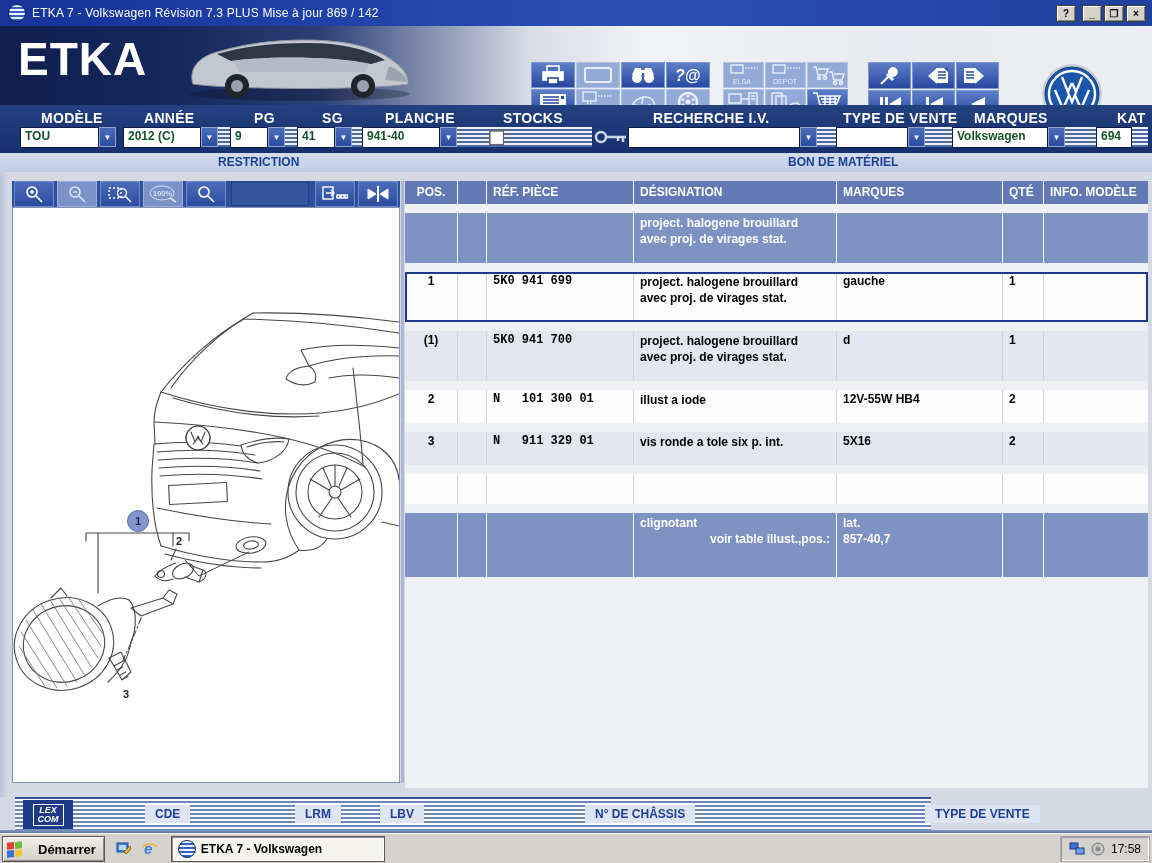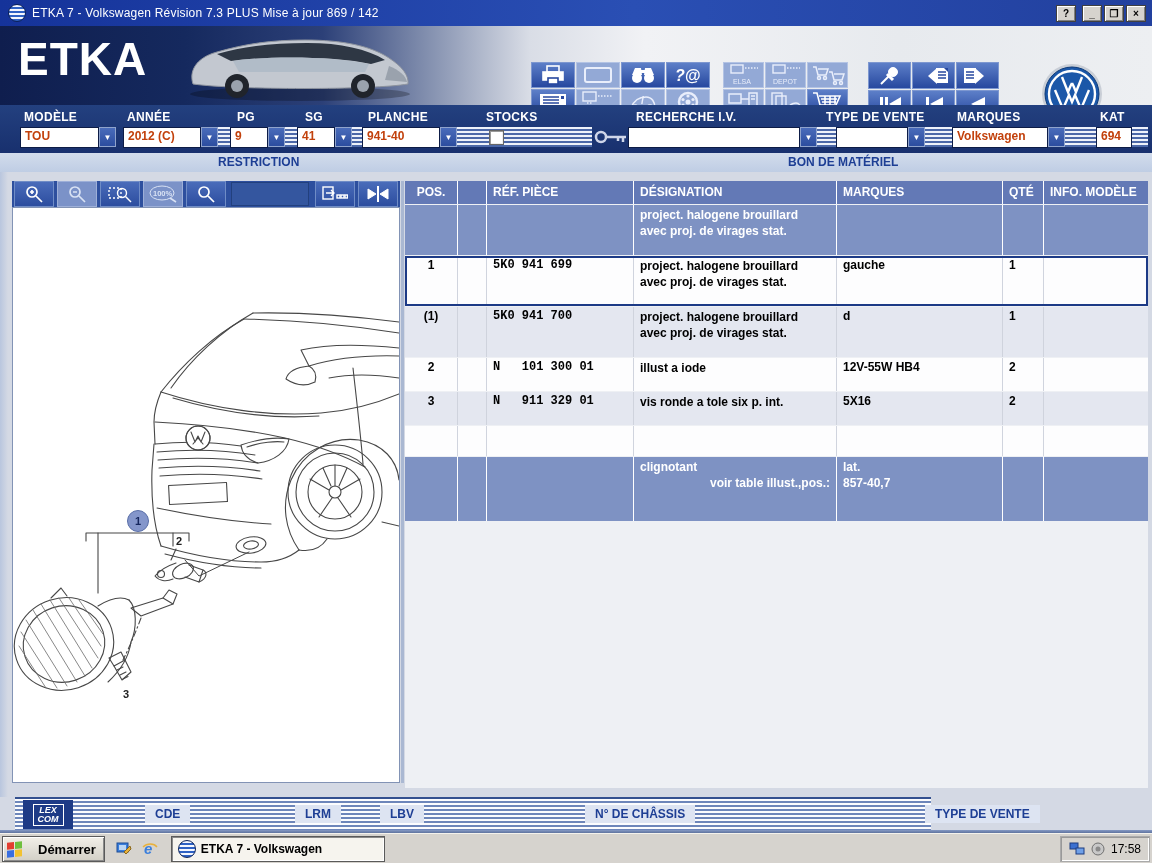--- a/index.html
+++ b/index.html
@@ -32,25 +32,25 @@
   .g2{left:723px;top:36px;grid-template-columns:repeat(3,41px);grid-auto-rows:26px;}
   .g3{left:868px;top:36px;grid-template-columns:repeat(3,43px);grid-auto-rows:27px;}
   .tile{display:flex;align-items:center;justify-content:center;cursor:pointer;}
   .tile.on{background:linear-gradient(180deg,#5d7fc8,#27489f);border:1px solid #7d97d0;}
   .tile.off{background:#93a9d6;border:1px solid #b3c3e4;}
   .tile svg{display:block;}
   .vw-logo{position:absolute;left:1041px;top:37px;cursor:pointer;}
   
   .filterbar{position:absolute;left:0;top:105px;width:1152px;height:48px;
     background:linear-gradient(180deg,#23407f,#18306e);}
-  .flabel{position:absolute;top:5px;font-size:12px;font-weight:bold;color:#fff;
-    letter-spacing:.3px;white-space:nowrap;}
+  .flabel{position:absolute;top:5px;font-size:14px;font-weight:bold;color:#fff;
+    letter-spacing:.3px;white-space:nowrap;margin-left:17px;}
   .combo{position:absolute;top:22px;height:20px;display:flex;}
   .combo-field{background:#fff;border:1px solid #0d1c46;height:18px;
-    font-size:12px;font-weight:bold;color:#c2410c;padding:1px 4px 0;
+    font-size:12px;font-weight:bold;color:#14532d;padding:1px 4px 0;
     white-space:nowrap;overflow:hidden;flex:1;}
   .combo-btn{width:17px;height:20px;background:linear-gradient(180deg,#4a6cba,#2c4d9f);
     border:1px solid #8fa3cc;box-sizing:border-box;color:#fff;font-size:8px;
     display:flex;align-items:center;justify-content:center;cursor:pointer;}
   .stripe{position:absolute;top:22px;height:20px;
     background:repeating-linear-gradient(180deg,#eef2fa 0 2px,#4c68a8 2px 4px);}
   .checkbox{position:absolute;left:489px;top:25px;width:13px;height:13px;
     background:#fff;border:1px solid #666;
     box-shadow:inset 1px 1px 0 #999,inset -1px -1px 0 #eee;cursor:pointer;}
   .keyicon{position:absolute;left:594px;top:24px;}
@@ -70,21 +70,21 @@
   .ztool.off{background:#7b92c8;border:1px solid #9dafd8;}
   .zdisplay{flex:1;height:22px;margin:0 4px;background:#34569f;border:1px solid #22407e;}
   .drawpanel{position:absolute;left:12px;top:35px;width:388px;height:576px;
     background:#fff;border:1px solid #8293b5;box-sizing:border-box;}
   .splitter{position:absolute;left:401px;top:9px;width:3px;height:602px;
     background:#aab8d2;}
   
   .tablepanel{position:absolute;left:405px;top:9px;width:743px;height:607px;
     background:#eef0f4;}
   .trow{display:grid;grid-template-columns:52px 28px 146px 202px 165px 40px auto;
-    column-gap:1px;margin-bottom:1px;cursor:pointer;}
+    column-gap:1px;margin-bottom:9px;cursor:pointer;}
   .trow .c{padding:2px 6px;font-size:12px;font-weight:bold;color:#000;overflow:hidden;}
   .thead{background:#fff;height:23px;cursor:default;}
   .thead .c{background:#6379b6;color:#fff;padding-top:4px;}
   .rgroup{background:#fff;height:50px;}
   .rgroup .c{background:#7e92c3;color:#fff;line-height:16px;}
   .rplain{background:#d0d4de;height:50px;}
   .rplain .c{background:#fdfdfe;}
   .ralt{background:#cfd3dd;height:50px;}
   .ralt .c{background:#e4e7f0;}
   .rshort{height:33px;}

